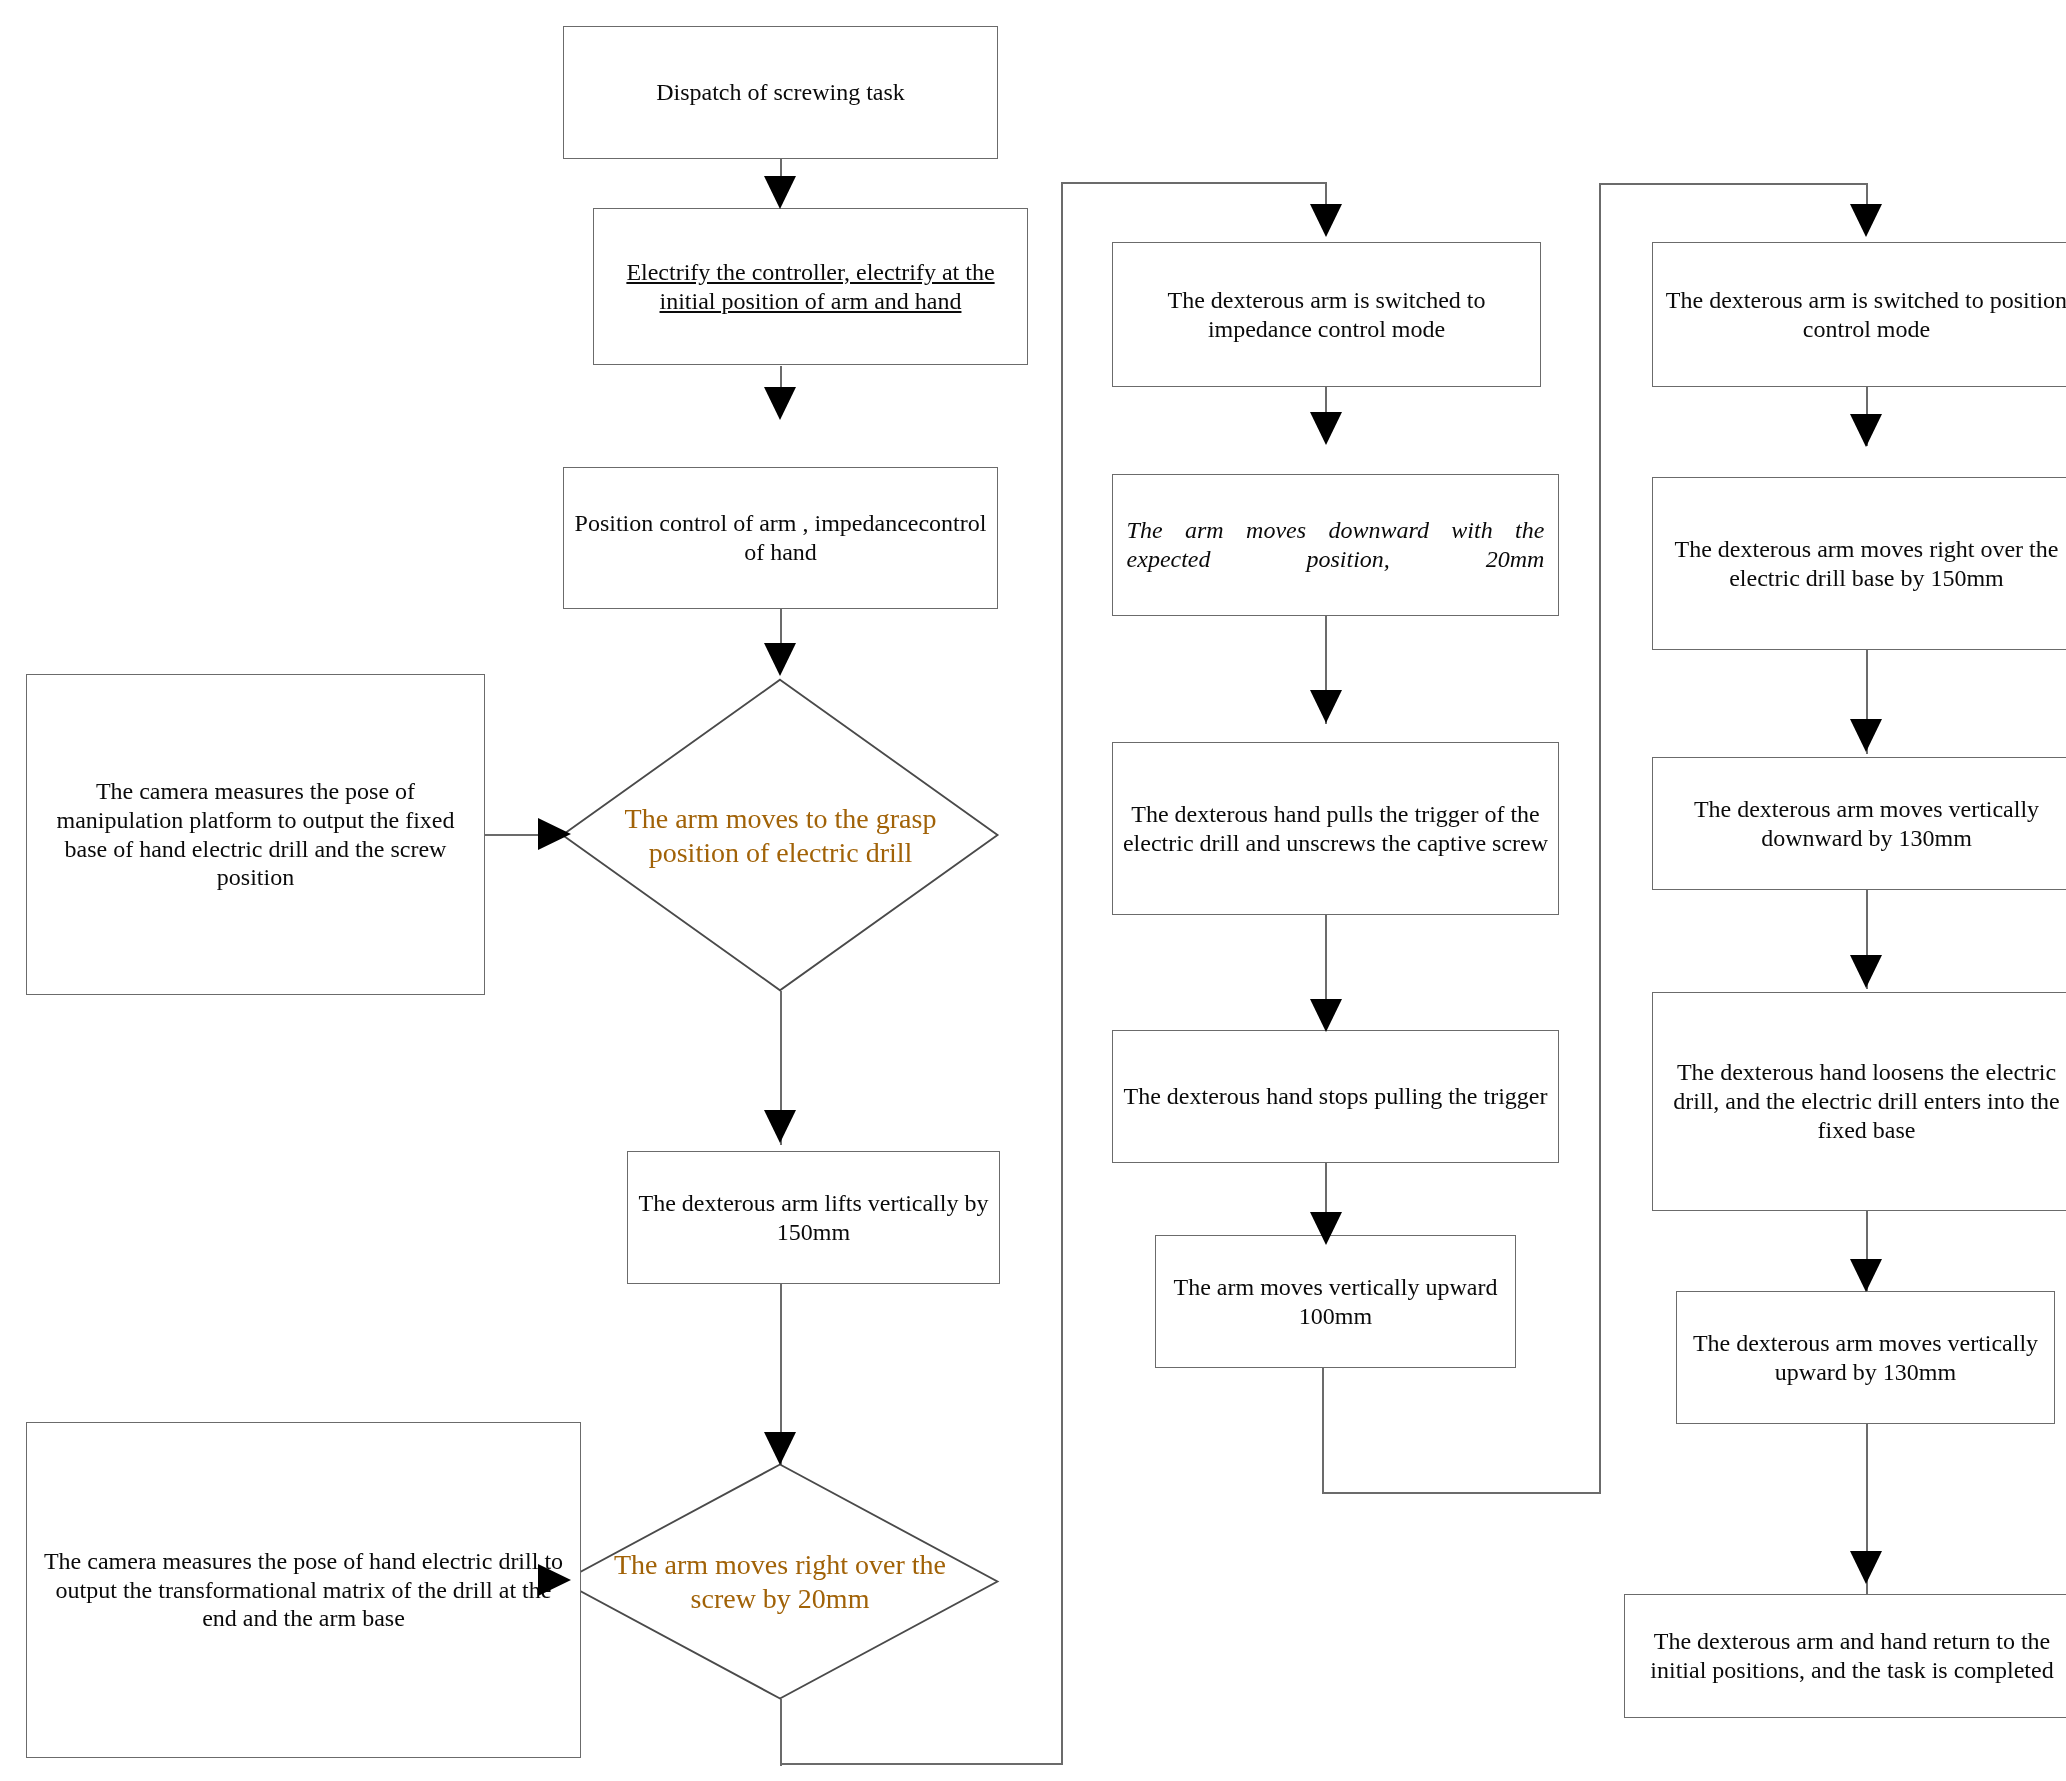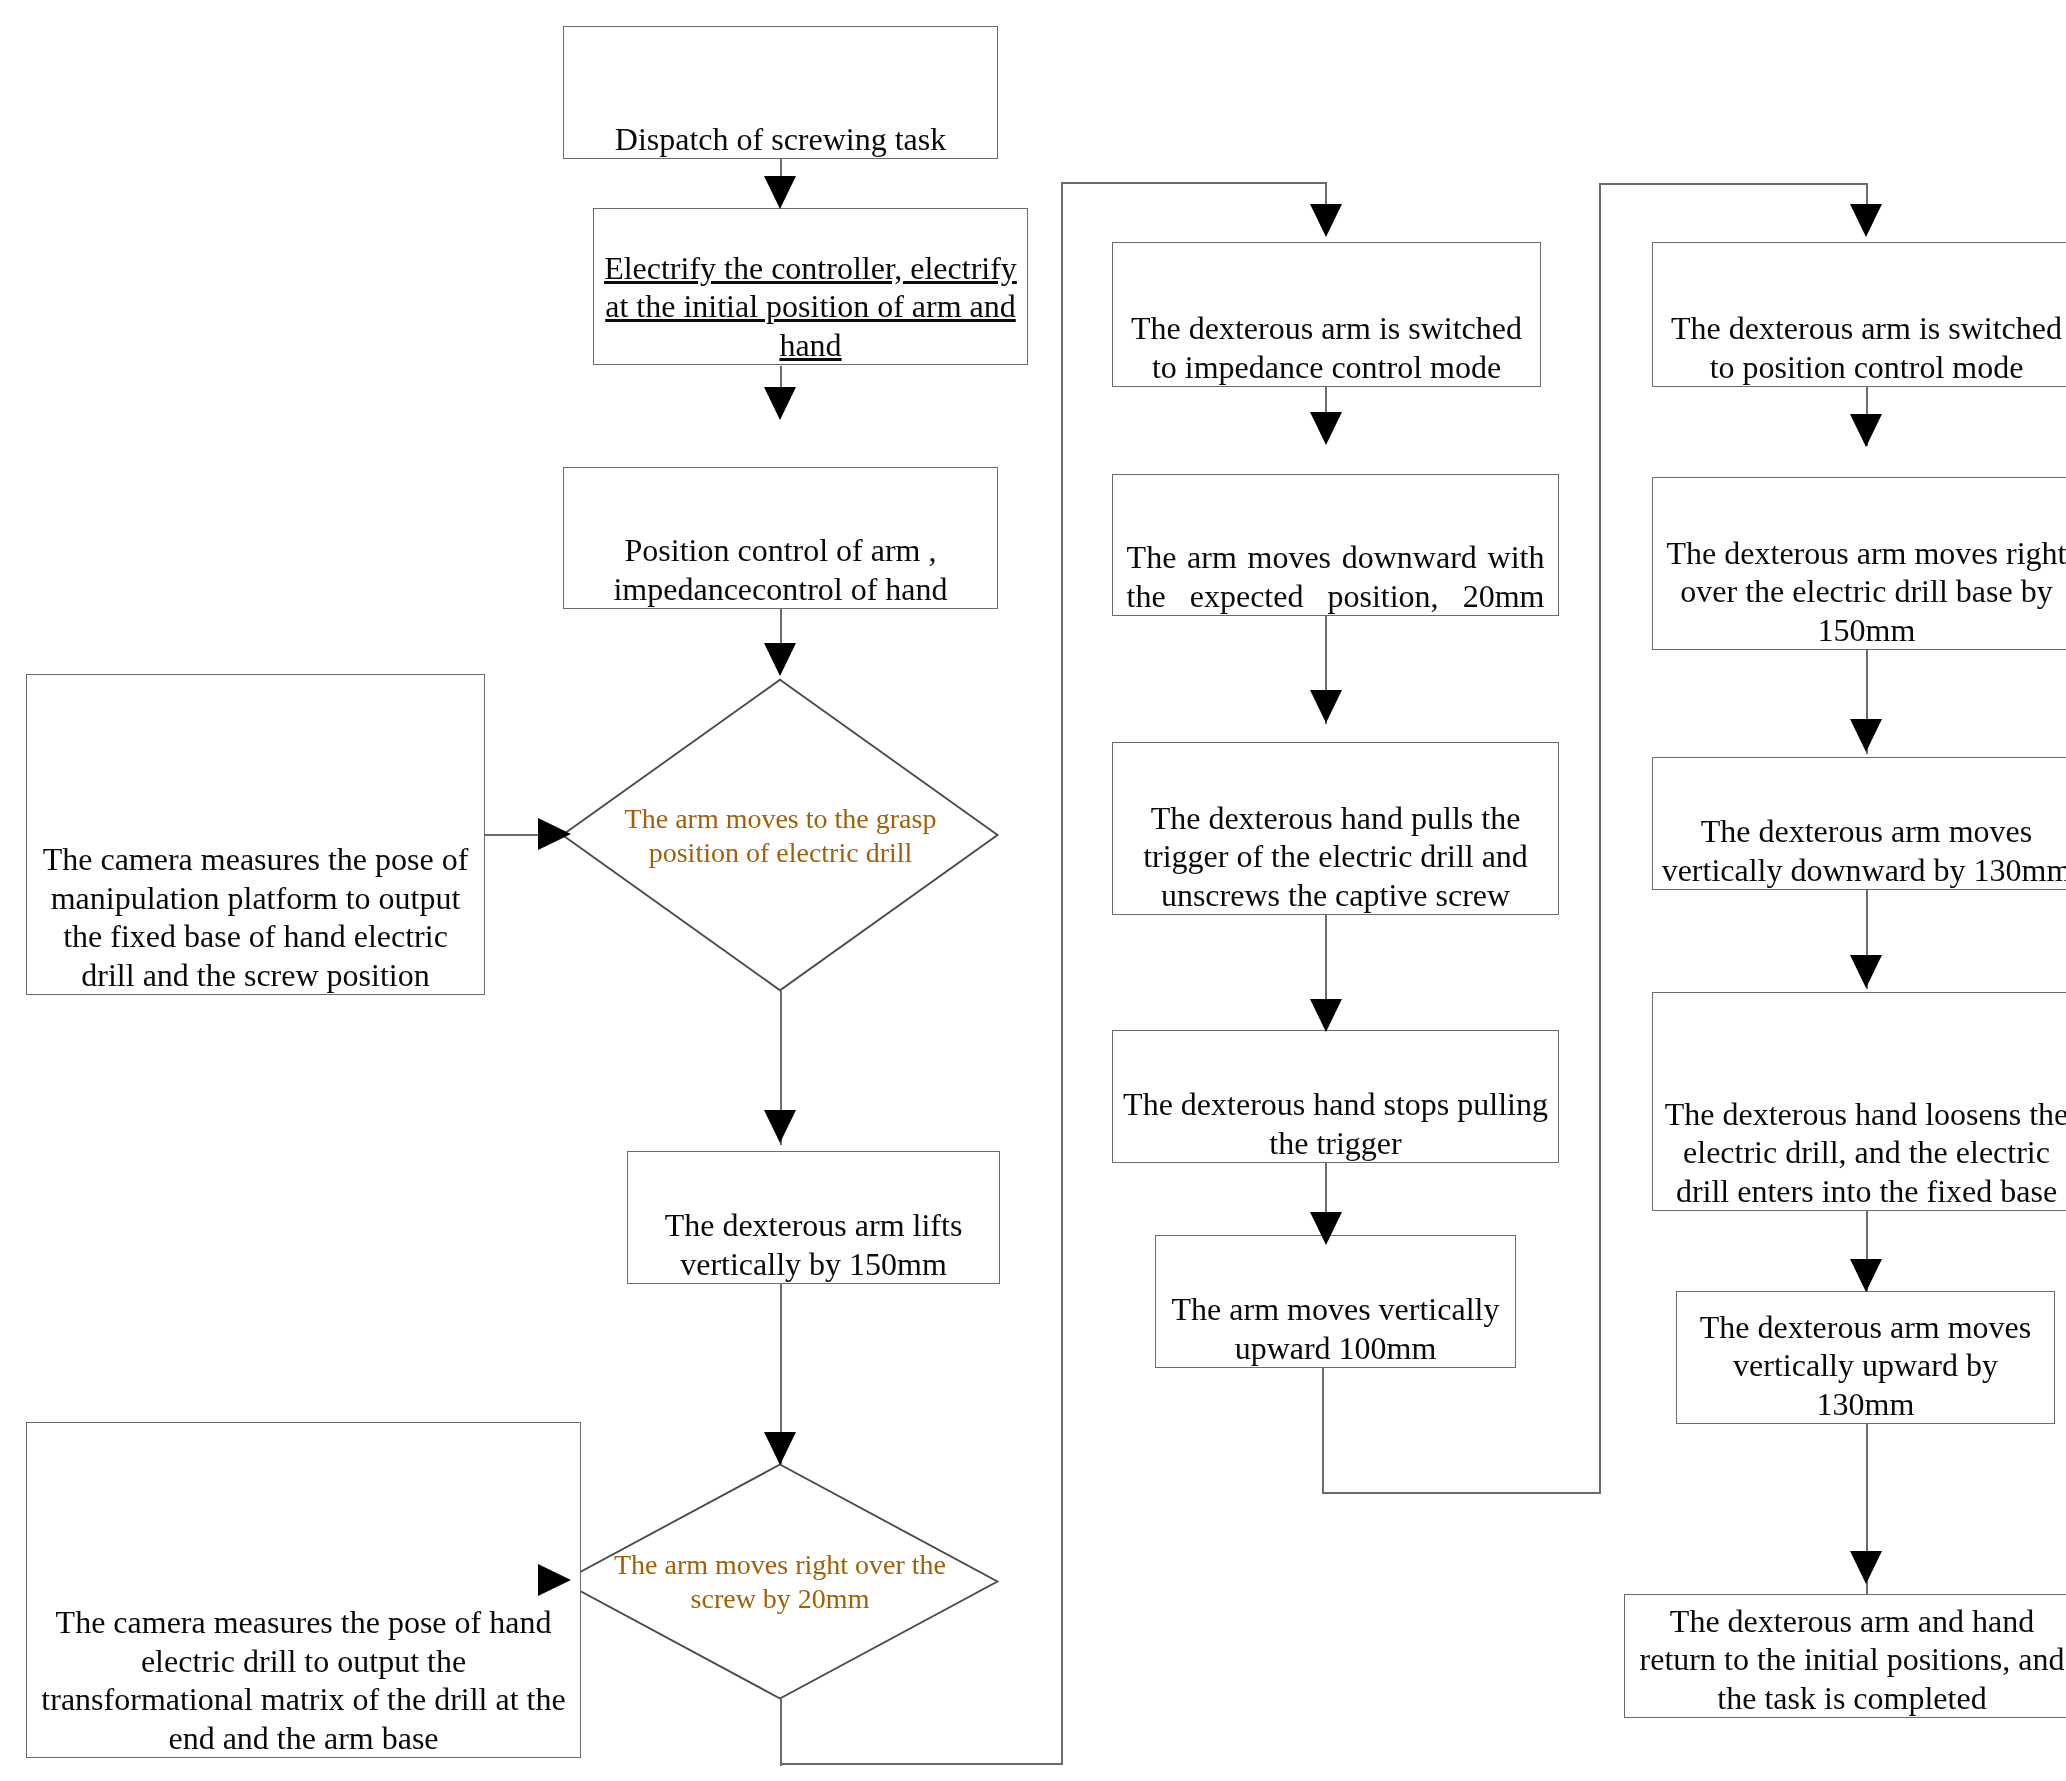--- a/index.html
+++ b/index.html
@@ -19,21 +19,21 @@
     display:flex;
     align-items:center;
     justify-content:center;
     color:#0a0a0a;
     line-height:1.20;
     text-align:center;
     z-index:3;
   }
   .node .tx{ display:block; width:100%; padding:0 8.6px; }
   .node.just .tx{ text-align:justify; text-align-last:justify; padding:0 13.6px; }
-  .fs46{ font-size:32px;align-items:flex-end; }
+  .fs46{ font-size:24px; }
 
   
   .diamond{
     position:absolute;
     z-index:2;
   }
   .diamond svg{ display:block; }
   .dtext{
     position:absolute;
     display:flex;
@@ -142,21 +142,21 @@
   <div class="ln lnv" style="left:1325px;top:182px;width:1.9px;height:37px;"></div>
   <div class="arrowD" style="left:1310px;top:204px;"></div>
 
   <div class="node fs46" style="left:1112px;top:242px;width:429px;height:145px;">
     <span class="tx">The dexterous arm is switched to impedance control mode</span>
   </div>
 
   <div class="ln lnv" style="left:1325px;top:387px;width:1.9px;height:56px;"></div>
   <div class="arrowD" style="left:1310px;top:412px;"></div>
 
-  <div class="node just fs46" style="left:1112px;top:474px;width:447px;height:142px;">
+  <div class="node just fs46" style="left:1112px;top:474px;width:447px;height:142px;font-style:italic;">
     <span class="tx">The arm moves downward with the expected position, 20mm</span>
   </div>
 
   <div class="ln lnv" style="left:1325px;top:616px;width:1.9px;height:108px;"></div>
   <div class="arrowD" style="left:1310px;top:690px;"></div>
 
   <div class="node fs46" style="left:1112px;top:742px;width:447px;height:173px;">
     <span class="tx">The dexterous hand pulls the trigger of the electric drill and unscrews the captive screw</span>
   </div>
 

